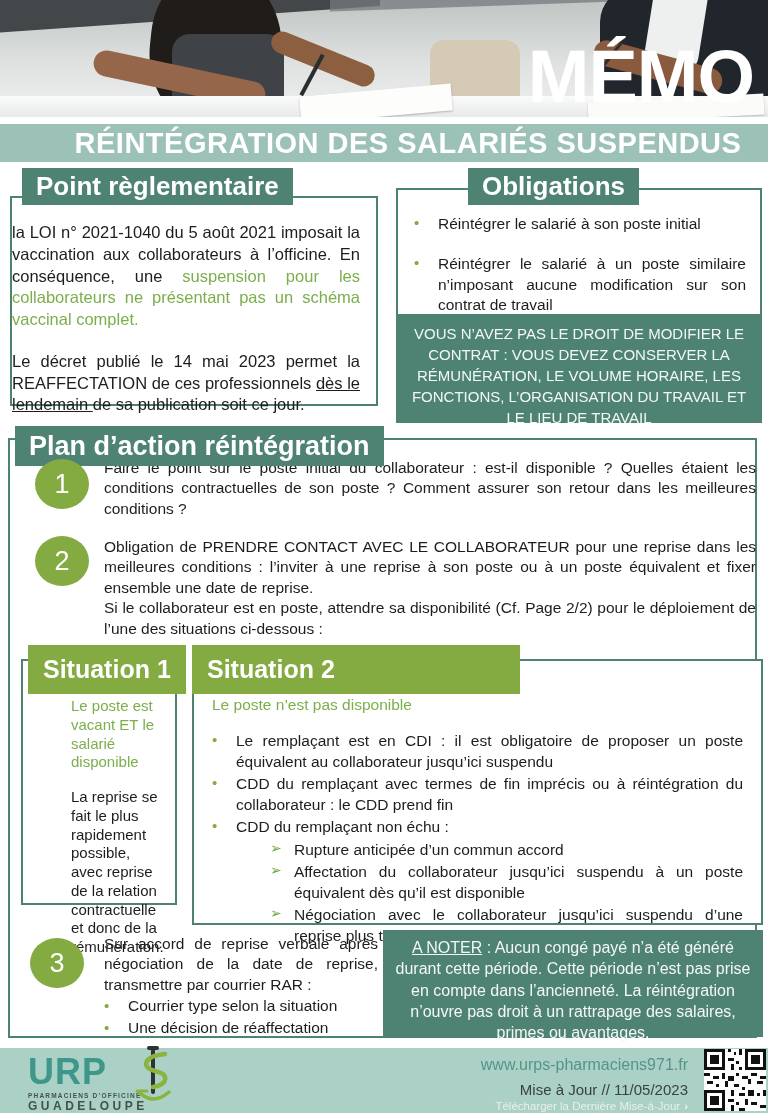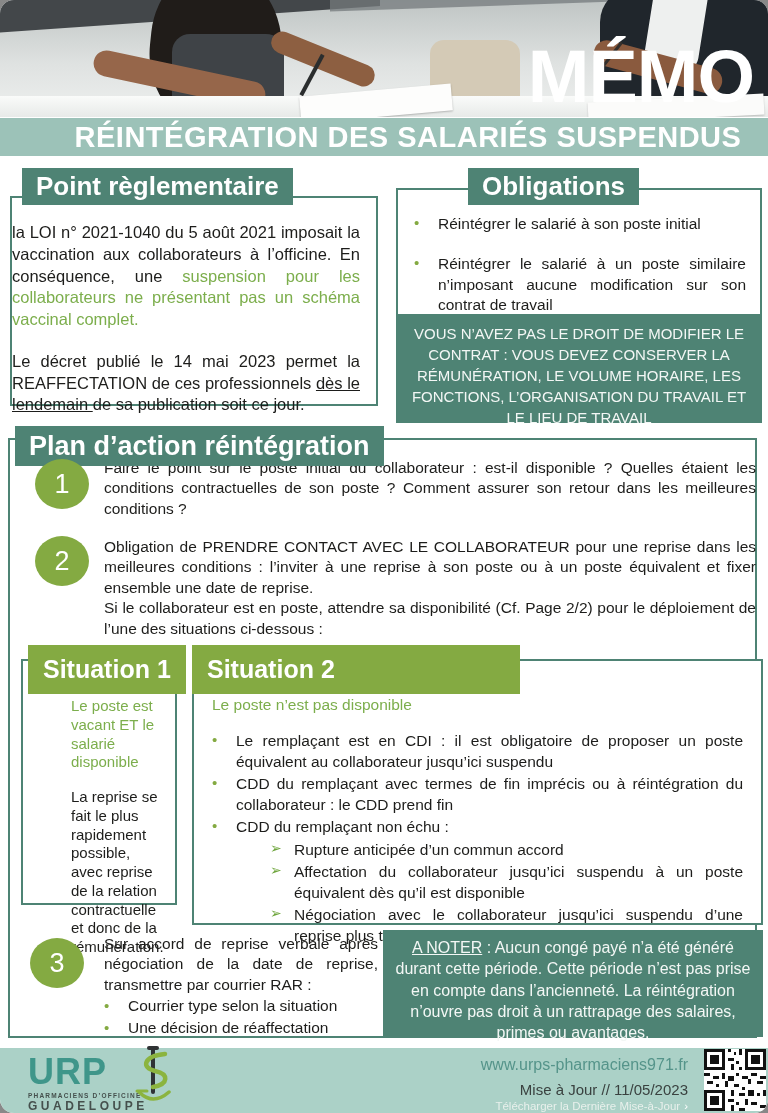--- a/index.html
+++ b/index.html
@@ -1,17 +1,17 @@
 <!DOCTYPE html>
 <html><head>
 <meta charset="utf-8">
 <style>
   * { margin:0; padding:0; box-sizing:border-box; }
   body { background:#888; font-family:"Liberation Sans", sans-serif; }
-  .page { position:relative; width:768px; height:1113px; background:#fff; overflow:hidden; margin:0 auto;border-radius:14px; }
+  .page { position:relative; width:768px; height:1113px; background:#fff; overflow:hidden; margin:0 auto; }
 
   
   .hero { position:absolute; left:0; top:0; width:768px; height:155px; }
   .photo { position:absolute; left:0; top:0; width:768px; height:117px; overflow:hidden;
            background:linear-gradient(180deg,#bfc5c4 0%,#dfe2e1 55%,#eef0ef 100%); }
   .win1 { position:absolute; left:-20px; top:-16px; width:400px; height:36px; background:#43474a; transform:skewY(-4deg); }
   .win2 { position:absolute; left:330px; top:-16px; width:430px; height:20px; background:#747a7c; transform:skewY(-2deg); opacity:.75; }
   .chair1 { position:absolute; left:688px; top:28px; width:80px; height:88px; background:#cec2ab; border-radius:16px 16px 0 0; }
   .chair2 { position:absolute; left:430px; top:40px; width:90px; height:76px; background:#d4cab6; border-radius:14px 14px 0 0; }
   .p1-hair { position:absolute; left:150px; top:-32px; width:132px; height:160px; background:#201c19; border-radius:46% 54% 50% 50%; transform:rotate(6deg); }
@@ -20,21 +20,21 @@
   .p1-arm2 { position:absolute; left:268px; top:48px; width:110px; height:22px; background:#8d5f41; border-radius:11px; transform:rotate(22deg); }
   .pen1 { position:absolute; left:310px; top:52px; width:4px; height:46px; background:#2a2d2e; transform:rotate(28deg); }
   .p2-body { position:absolute; left:600px; top:-12px; width:170px; height:132px; background:#20262c; border-radius:34px 0 0 0; }
   .p2-shirt { position:absolute; left:648px; top:-6px; width:54px; height:78px; background:#eef0ef; transform:rotate(9deg); border-radius:0 0 18px 18px; }
   .p2-arm { position:absolute; left:592px; top:54px; width:132px; height:26px; background:#8a5a3e; border-radius:13px; transform:rotate(15deg); }
   .pen2 { position:absolute; left:608px; top:38px; width:3px; height:40px; background:#332f2c; transform:rotate(38deg); }
   .table { position:absolute; left:0; top:96px; width:768px; height:21px; background:linear-gradient(180deg,#fafbfa,#e7eae8); }
   .notebook1 { position:absolute; left:300px; top:90px; width:152px; height:27px; background:#fdfdfc; transform:rotate(-5deg); box-shadow:0 1px 2px rgba(0,0,0,.25); }
   .paper2 { position:absolute; left:588px; top:98px; width:176px; height:21px; background:#fbfbfa; transform:rotate(-3deg); box-shadow:0 1px 2px rgba(0,0,0,.2); }
   .memo { position:absolute; right:14px; top:40px; color:#fff; font-size:74px; font-weight:bold; letter-spacing:-1px; line-height:1; z-index:3; }
-  .band { position:absolute; left:0; top:118px; width:768px; height:38px; background:#9cc2b8; z-index:2;
+  .band { position:absolute; left:0; top:124px; width:768px; height:38px; background:#9cc2b8; z-index:2;
           color:#fff; font-weight:bold; font-size:29px; text-align:center; line-height:38px; letter-spacing:.5px; padding-left:48px; }
 
   
   .sec-hdr { position:absolute; background:#4e8374; color:#fff; font-weight:bold; font-size:26px; line-height:37px; padding:0 14px; z-index:6; white-space:nowrap; }
   .green-hdr { position:absolute; background:#84aa42; color:#fff; font-weight:bold; font-size:25px; line-height:41px; padding:4px 15px; z-index:6; white-space:nowrap; }
   .box { position:absolute; border:2px solid #4e8374; background:#fff; z-index:4; }
   .txt { font-size:15.5px; line-height:1.32; color:#1d1d1b; text-align:justify; }
   .g { color:#7cae4c; }
   .u { text-decoration:underline; }
   .stepnum { position:absolute; width:54px; height:50px; border-radius:50%; background:#84aa42; color:#fff;

